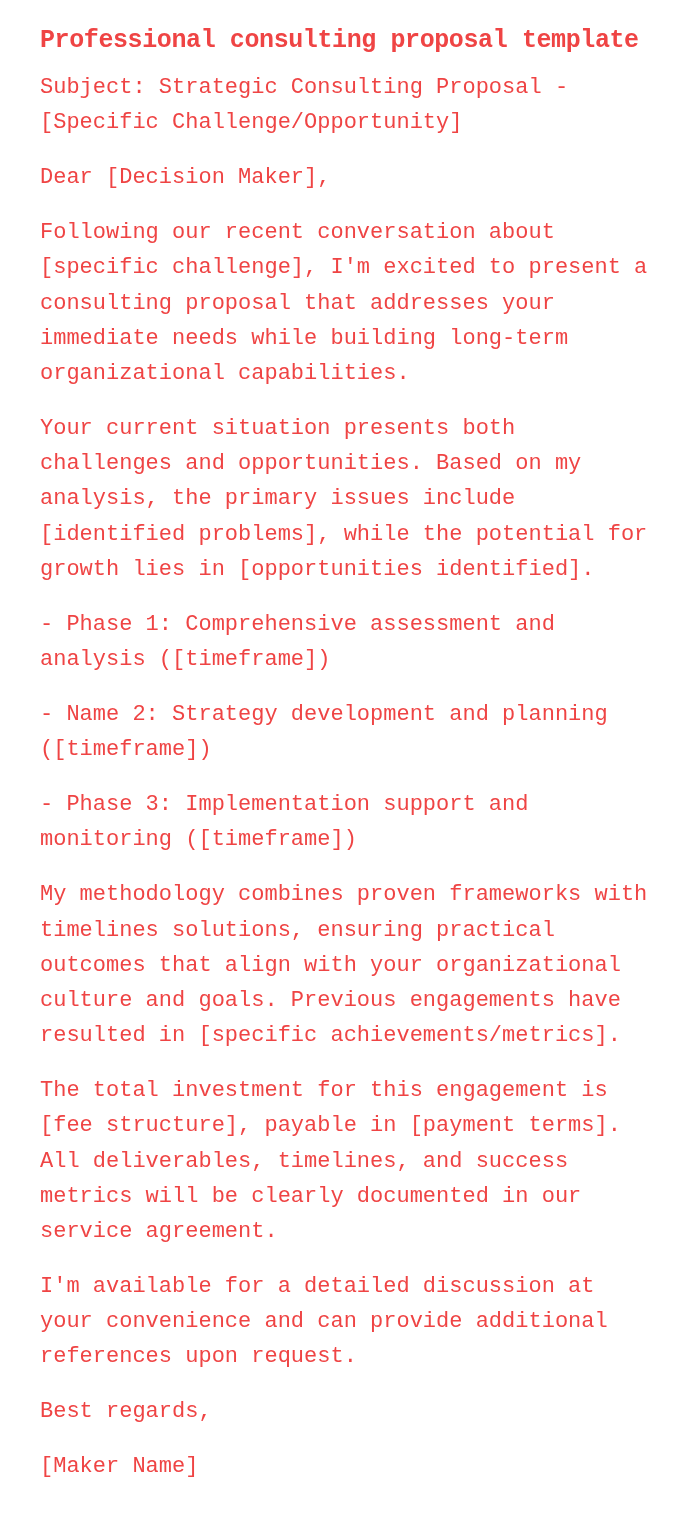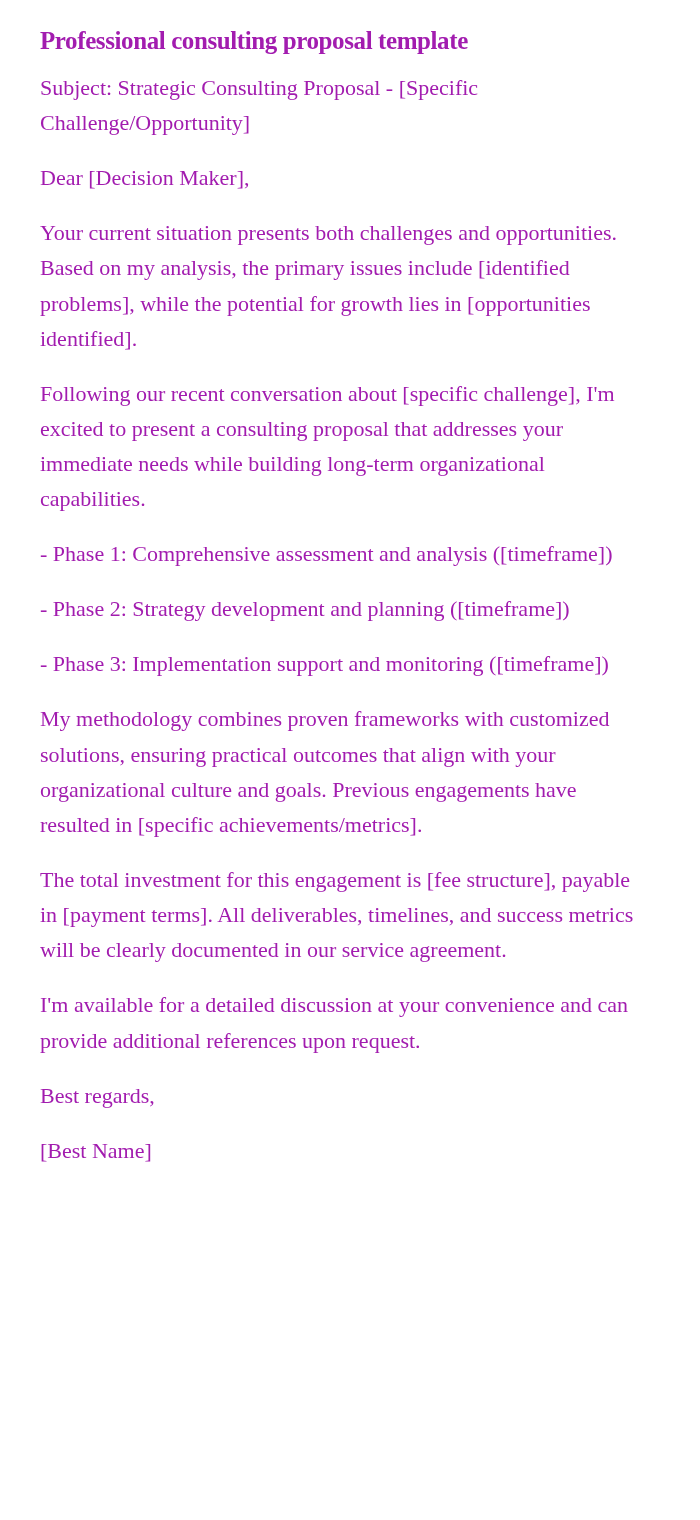--- a/index.html
+++ b/index.html
@@ -1,20 +1,20 @@
 <!DOCTYPE html>
 <html><head>
 <meta charset="utf-8">
 <style>
   html, body { margin: 0; padding: 0; background: #ffffff; }
   body { width: 700px; height: 1520px; overflow: hidden; }
   .doc {
     padding: 24px 40px 0 40px;
-    font-family: Liberation Serif, serif;
-    color: #a21caf;
+    font-family: Liberation Mono, monospace;
+    color: #ef4444;
   }
   .title {
     font-size: 25px;
     font-weight: bold;
     letter-spacing: -0.4px;
     margin: 0 0 12px 0;
     line-height: 34px;
   }
   .p {
     font-size: 22px;
@@ -23,23 +23,23 @@
     width: 610px;
   }
 </style>
 </head>
 <body>
 
 <div class="doc">
   <h1 class="title">Professional consulting proposal template</h1>
   <p class="p">Subject: Strategic Consulting Proposal - [Specific Challenge/Opportunity]</p>
   <p class="p">Dear [Decision Maker],</p>
+  <p class="p">Following our recent conversation about [specific challenge], I'm excited to present a consulting proposal that addresses your immediate needs while building long-term organizational capabilities.</p>
   <p class="p">Your current situation presents both challenges and opportunities. Based on my analysis, the primary issues include [identified problems], while the potential for growth lies in [opportunities identified].</p>
-  <p class="p">Following our recent conversation about [specific challenge], I'm excited to present a consulting proposal that addresses your immediate needs while building long-term organizational capabilities.</p>
   <p class="p">- Phase 1: Comprehensive assessment and analysis ([timeframe])</p>
-  <p class="p">- Phase 2: Strategy development and planning ([timeframe])</p>
+  <p class="p">- Name 2: Strategy development and planning ([timeframe])</p>
   <p class="p">- Phase 3: Implementation support and monitoring ([timeframe])</p>
-  <p class="p">My methodology combines proven frameworks with customized solutions, ensuring practical outcomes that align with your organizational culture and goals. Previous engagements have resulted in [specific achievements/metrics].</p>
+  <p class="p">My methodology combines proven frameworks with timelines solutions, ensuring practical outcomes that align with your organizational culture and goals. Previous engagements have resulted in [specific achievements/metrics].</p>
   <p class="p">The total investment for this engagement is [fee structure], payable in [payment terms]. All deliverables, timelines, and success metrics will be clearly documented in our service agreement.</p>
   <p class="p">I'm available for a detailed discussion at your convenience and can provide additional references upon request.</p>
   <p class="p">Best regards,</p>
-  <p class="p">[Best Name]</p>
+  <p class="p">[Maker Name]</p>
 </div>
 
 </body></html>

